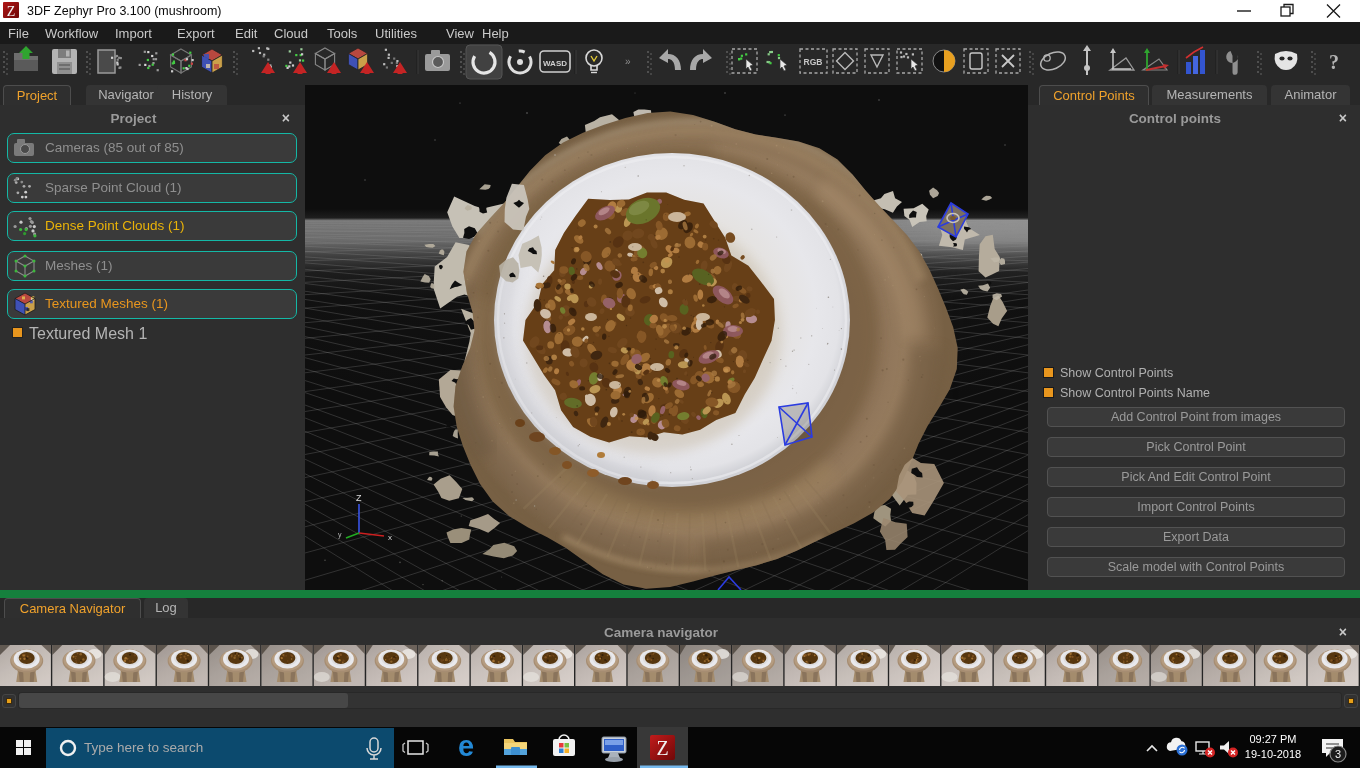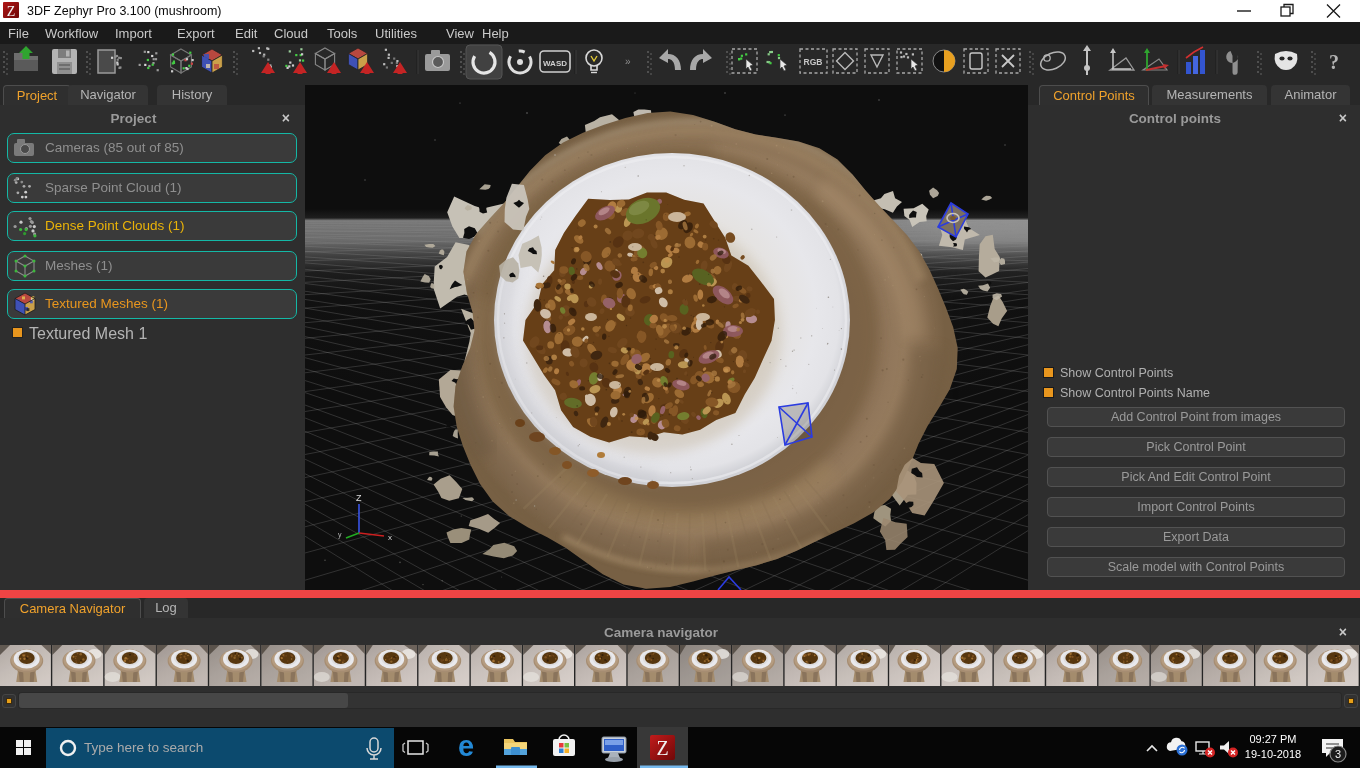--- a/index.html
+++ b/index.html
@@ -23,21 +23,21 @@
         border-radius:7px; color:#8f8f8f; font-size:13.5px; line-height:28px; }
 .lbtn .ic { position:absolute; left:5px; top:2px; width:24px; height:24px; }
 .lbtn .tx { position:absolute; left:37px; }
 #rightpanel { left:1028px; top:85px; width:332px; height:643px; background:#282828; }
 #rightbody { position:absolute; left:0; top:20px; width:332px; height:493px; background:#2e2e2e; }
 .rbtn { position:absolute; left:19px; width:298px; height:20px; background:#3a3a3a; border:1px solid #525252;
         border-radius:4px; color:#9a9a9a; font-size:12.5px; line-height:18px; text-align:center; }
 .cbx { position:absolute; left:15px; width:11px; height:11px; background:#e8961e; border:1px solid #1a1a1a; }
 .clab { position:absolute; left:32px; font-size:12.5px; color:#b0b0b0; }
 #viewport { left:305px; top:85px; width:723px; height:505px; background:#0e0e0e; }
-#bottompanel { left:0; top:590px; width:1360px; height:138px; background:#ef4444; }
+#bottompanel { left:0; top:590px; width:1360px; height:138px; background:#15803d; }
 #btabs { position:absolute; left:0; top:8px; width:1360px; height:20px; background:#282828; }
 #bhead { position:absolute; left:0; top:28px; width:1360px; height:27px; background:#2e2e2e; }
 #thumbs { position:absolute; left:0; top:55px; width:1360px; height:41px; background:#252525; }
 #scrollrow { position:absolute; left:0; top:96px; width:1360px; height:42px; background:#2e2e2e; }
 .sbtn { position:absolute; top:8px; width:14px; height:14px; background:#323232; border:1px solid #454545; border-radius:3px; }
 .sbtn i { position:absolute; left:3px; top:3px; width:6px; height:6px; background:#e8a018; border:1px solid #3a2a10; }
 #strack { position:absolute; left:18px; top:6px; width:1324px; height:17px; background:#333333; border:1px solid #282828; border-radius:3px; }
 #sthumb { position:absolute; left:0px; top:0px; width:329px; height:15px; background:#474747; border-radius:3px; }
 #taskbar { left:0; top:727px; width:1360px; height:41px; background:#060606; }
 #searchbox { position:absolute; left:46px; top:1px; width:348px; height:40px; background:#0c4a6e; }
@@ -354,21 +354,21 @@
 <path d="M1275,10 Q1286,4 1297,10 Q1299,20 1291,25 Q1286,27 1281,25 Q1273,20 1275,10 Z" fill="#e4e4e4"></path>
 <ellipse cx="1282" cy="14.5" rx="2.6" ry="2" fill="#282828"></ellipse>
       <ellipse cx="1290" cy="14.5" rx="2.6" ry="2" fill="#282828"></ellipse>
 <text x="1334" y="25" fill="#b4b4b4" font-size="20" font-weight="bold" text-anchor="middle" font-family="Liberation Serif, serif">?</text>
 </svg>
 </div>
 <div id="midstrip" class="abs"></div>
 <div id="leftpanel" class="abs">
 <div class="tabrow">
 <div class="tab sel" style="left:3px;width:68px;">Project</div>
-<div class="tab" style="left:68px;width:80px;text-align:center;">Navigator</div>
+<div class="tab" style="left:86px;width:80px;text-align:center;">Navigator</div>
 <div class="tab" style="left:157px;width:70px;">History</div>
 </div>
 <div id="leftbody">
 <div class="phead" style="margin-top:6px;">Project</div>
 <div class="pclose" style="right:15px;top:5px;">×</div>
 <div class="lbtn" style="top:28px;color:#8f8f8f">
 <svg class="ic" viewBox="0 0 24 24">
           <rect x="1" y="7" width="20" height="13" rx="2" fill="#7a7a7a"></rect>
           <rect x="4" y="3" width="8" height="5" rx="1" fill="#7a7a7a"></rect>
           <circle cx="12" cy="13" r="4.5" fill="#4a4a4a" stroke="#9a9a9a" stroke-width="1"></circle>

